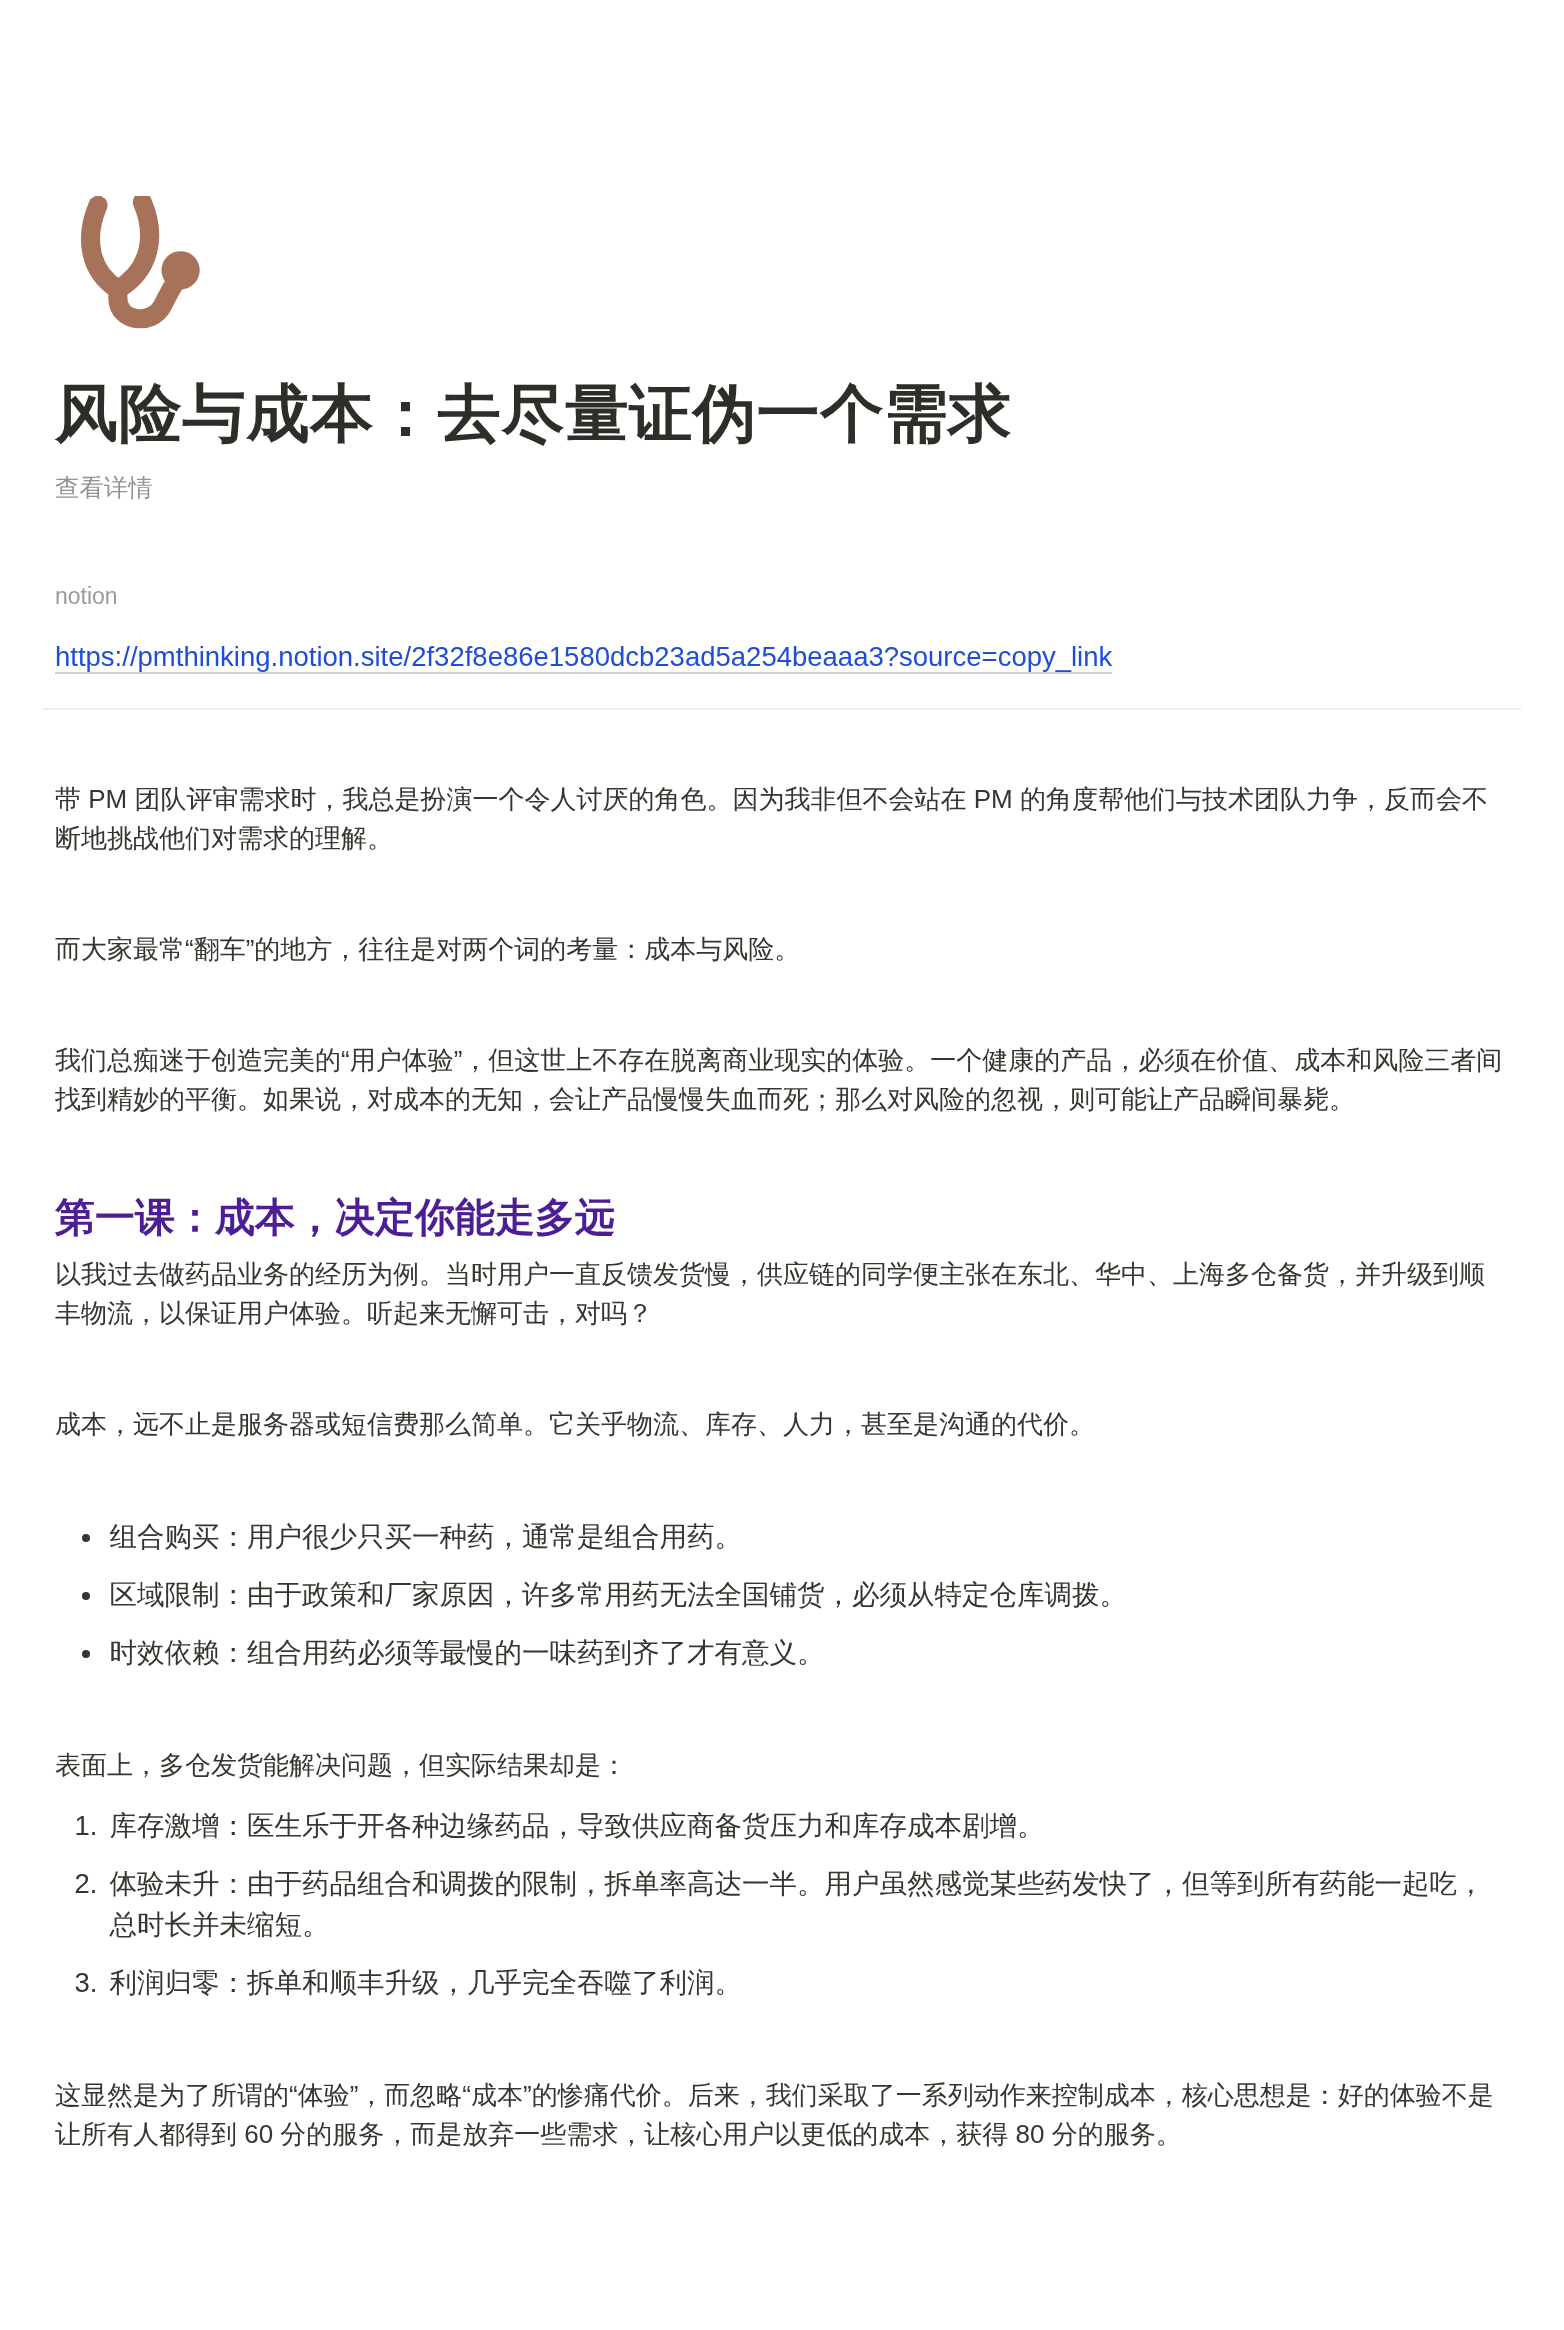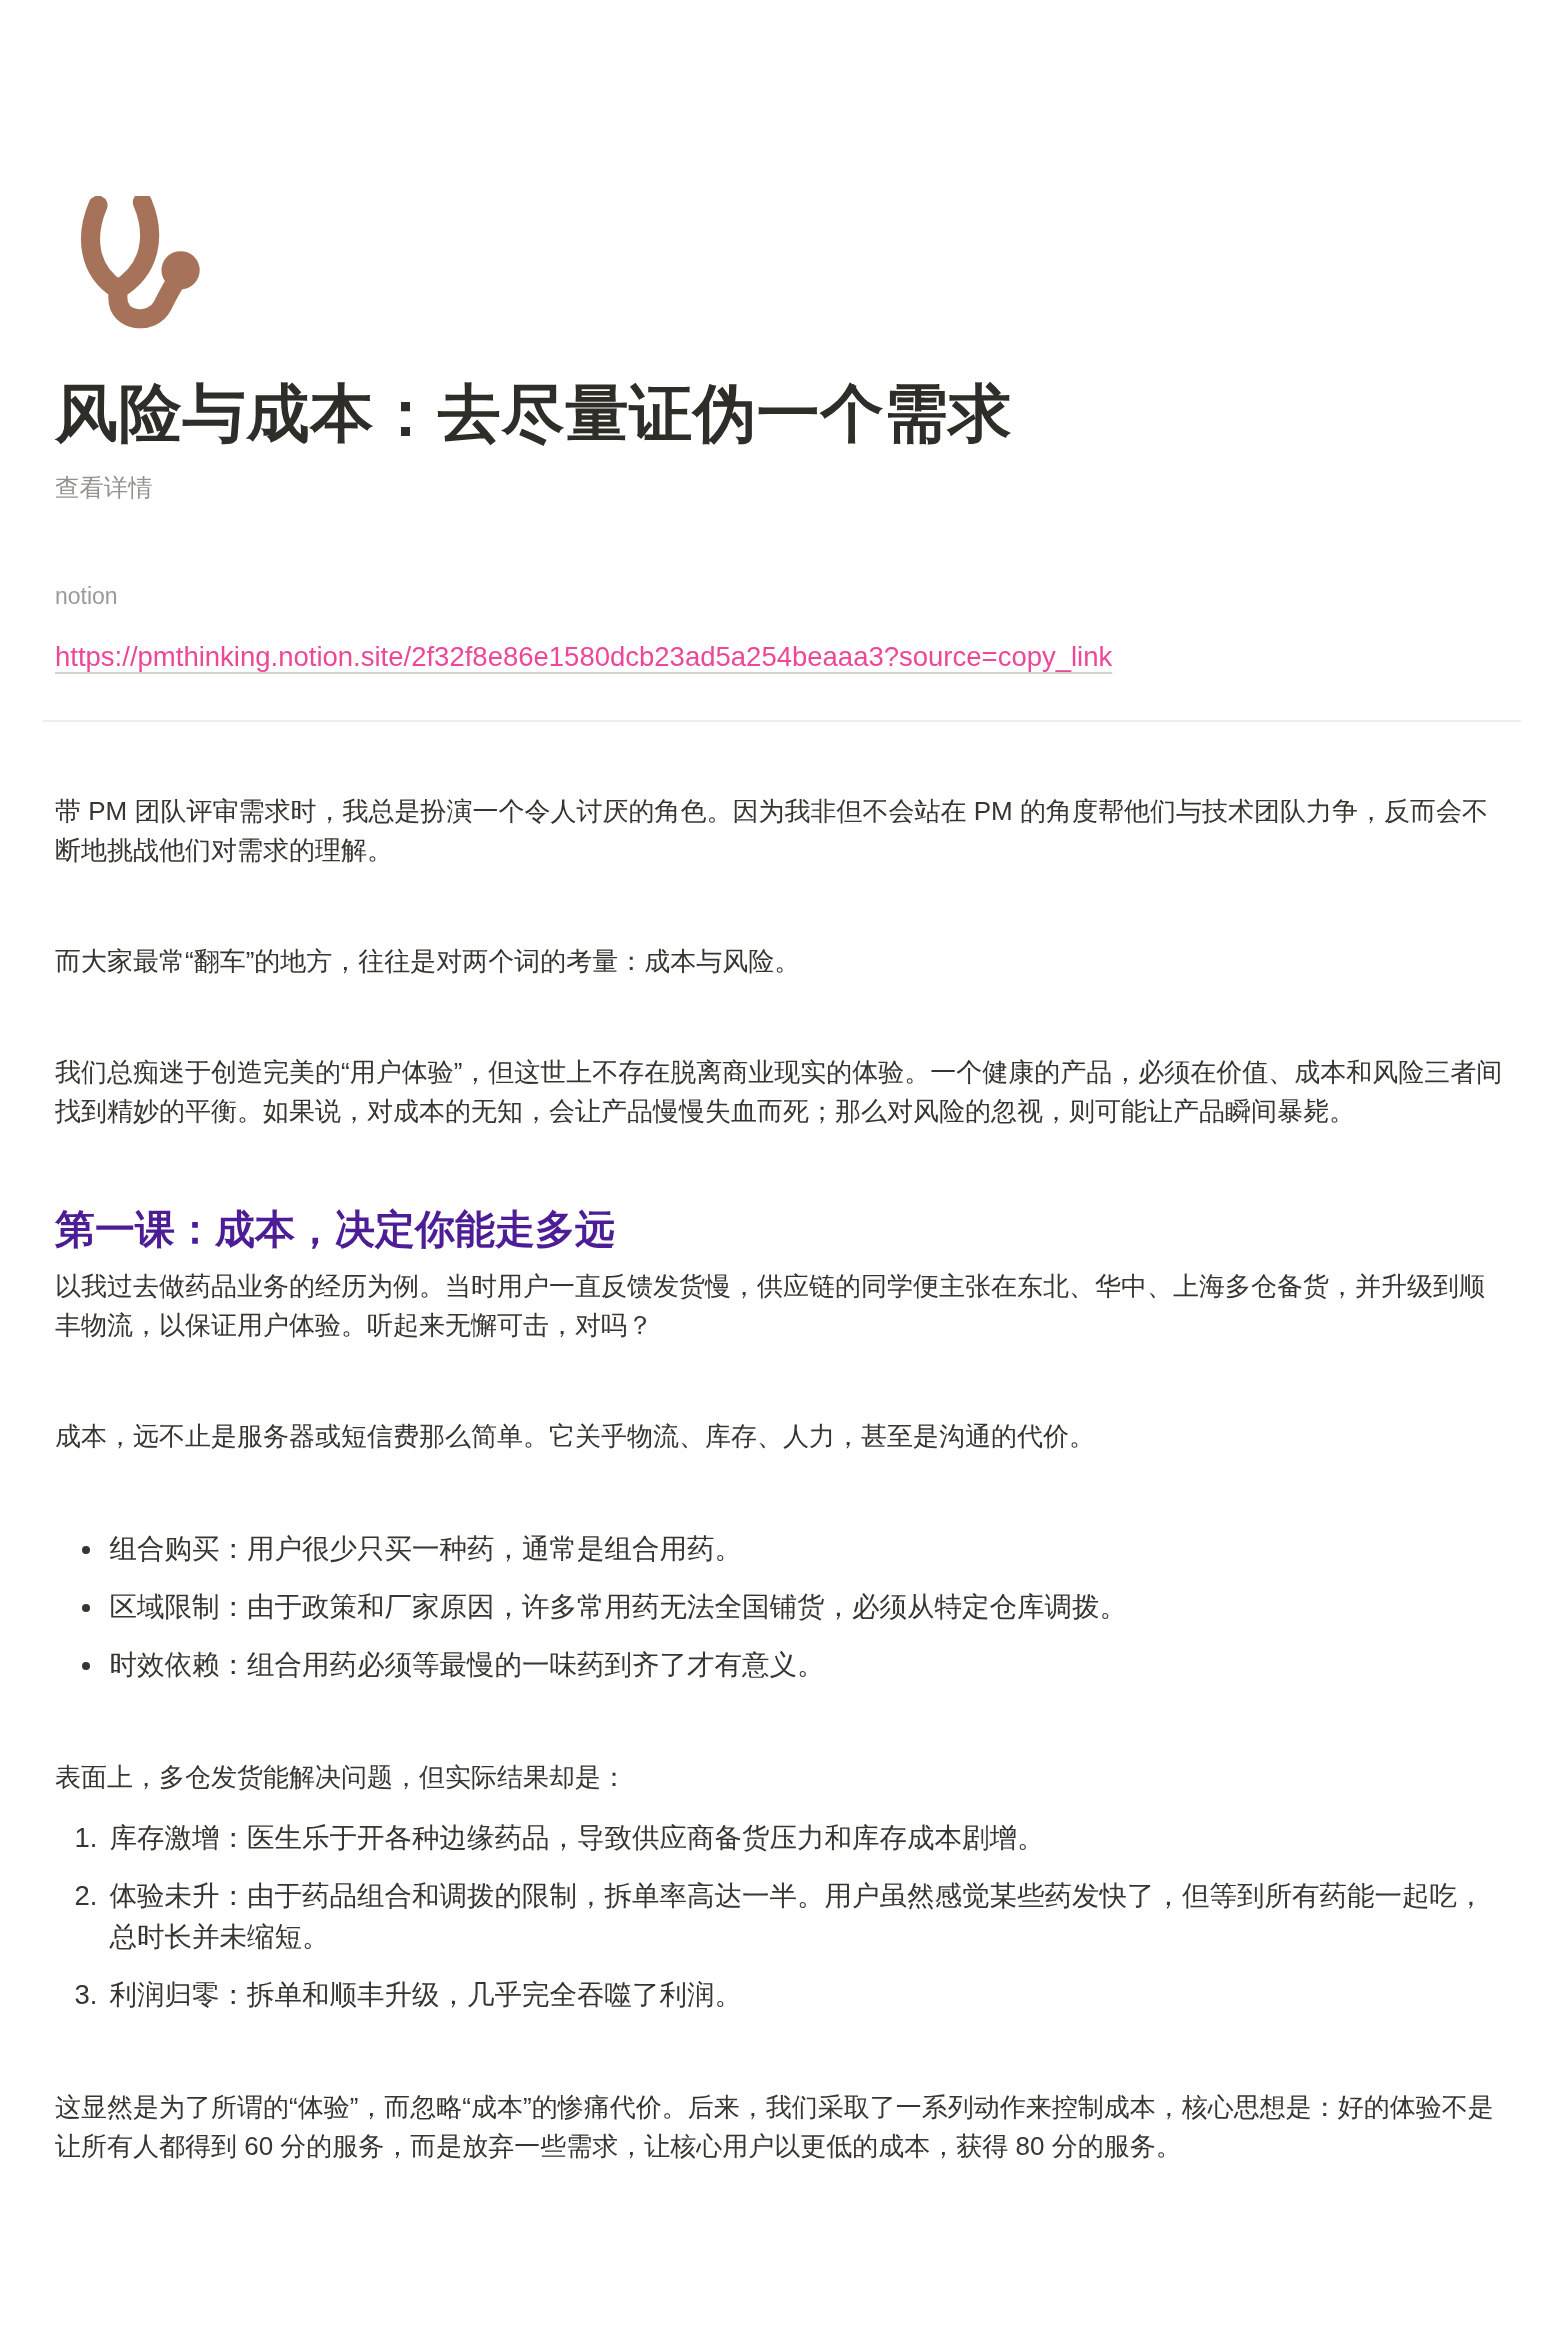--- a/index.html
+++ b/index.html
@@ -34,28 +34,28 @@
     margin: 0 0 79px;
   }
   .prop-label {
     font-size: 23px;
     color: #9b9a97;
     margin: 0 0 31px;
   }
   .source-url {
     display: inline-block;
     font-size: 27.5px;
-    color: #ec4899;
+    color: #1d4ed8;
     text-decoration: underline;
     text-decoration-thickness: 1.5px;
     text-underline-offset: 6.1px;
     text-decoration-color: #d3d1cb;
     cursor: pointer;
     word-break: break-all;
-    margin: 0 0 47px;
+    margin: 0 0 35px;
   }
   hr.divider {
     border: none;
     height: 2.3px;
     background: #ededeb;
     margin: 0 -12.2px 70px;
   }
   p {
     font-size: 26px;
     line-height: 1.5;

